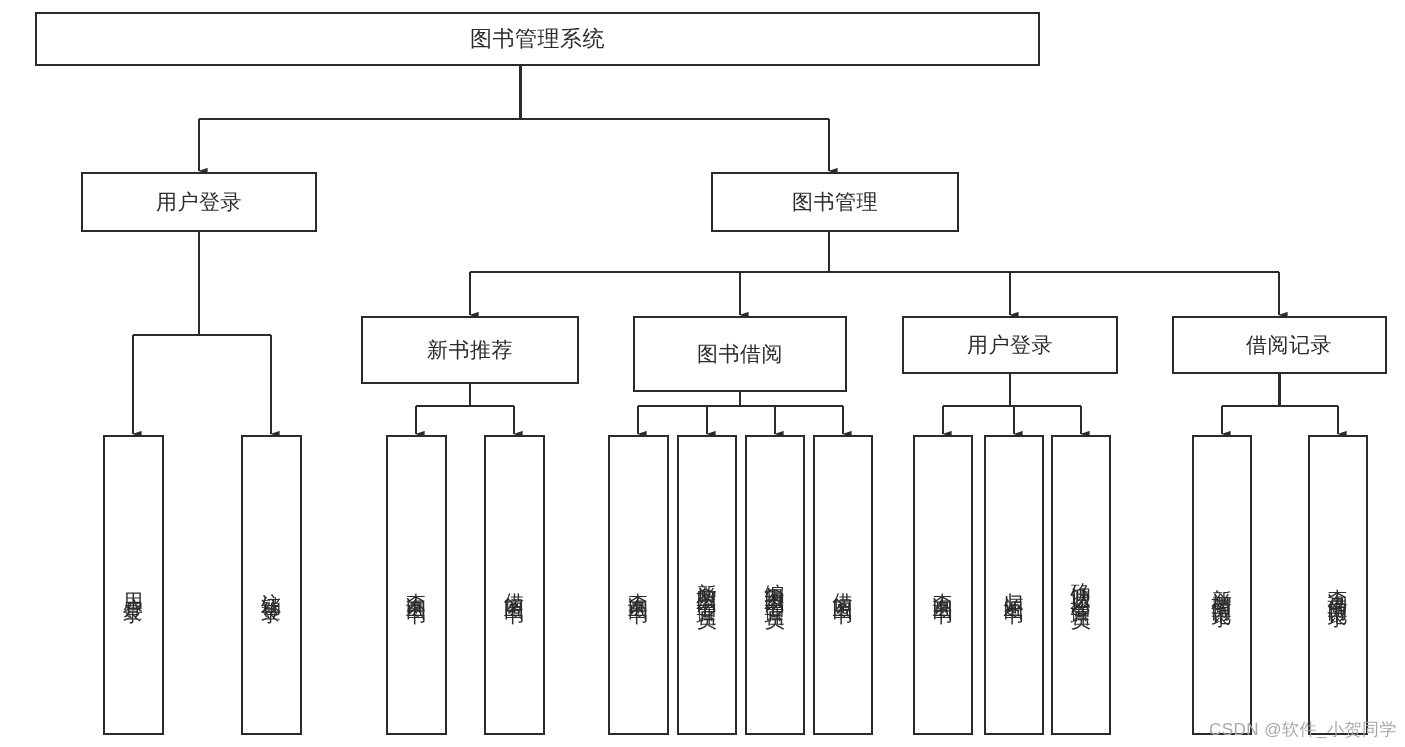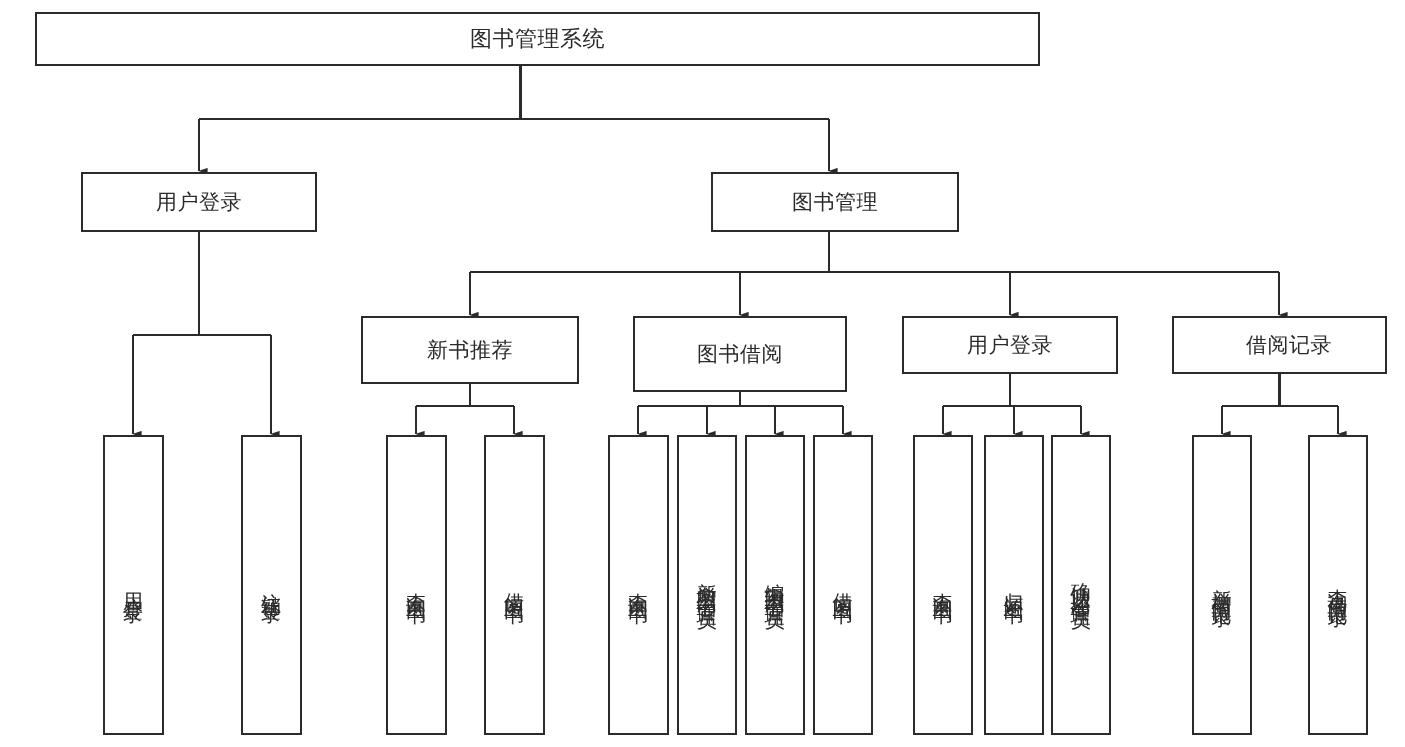--- a/index.html
+++ b/index.html
@@ -168,13 +168,14 @@
         <span class="node-label">确认归还（管理员）</span>
       </div>
       <div class="node leaf" style="left: 1192px; top: 435px; width: 60px; height: 300px; border-color: rgb(43, 43, 43); background: rgb(255, 255, 255);">
         <span class="node-label">新增借阅记录</span>
       </div>
       <div class="node leaf" style="left: 1308px; top: 435px; width: 60px; height: 300px; border-color: rgb(43, 43, 43); background: rgb(255, 255, 255);">
         <span class="node-label">查询借阅记录</span>
       </div>
     </div>
 
+  <div id="watermark">CSDN @软件_小贺同学</div>
 </div>
 
 </body></html>

